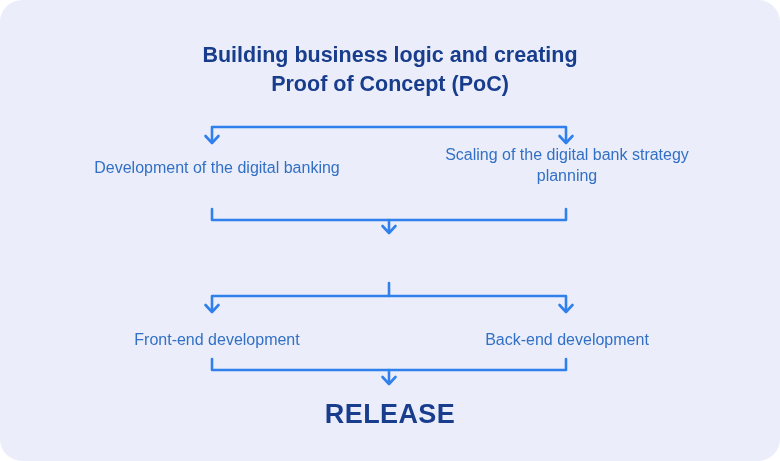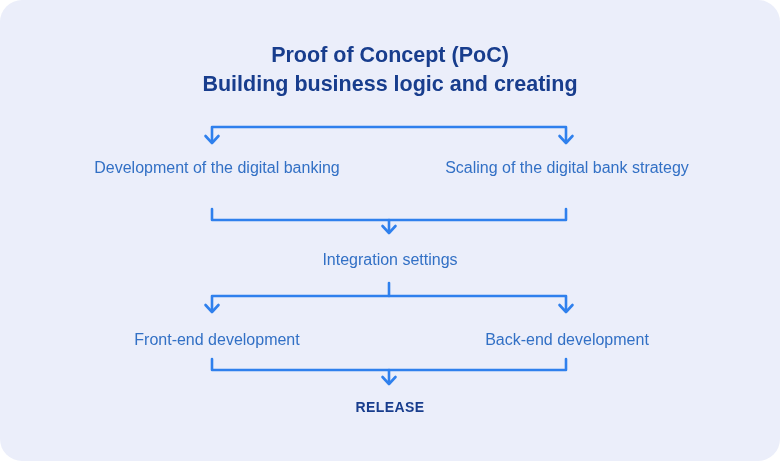--- a/index.html
+++ b/index.html
@@ -39,30 +39,30 @@
   .node {
     position: absolute;
     text-align: center;
     font-size: 16px;
     line-height: 21px;
     color: var(--label_text, #3270c5);
   }
   .node span { display: block; }
 
   .node-left-row1  { top: 157px; left: 60px;  width: 314px; }
-  .node-right-row1 { top: 157px; left: 410px; width: 314px; }
+  .node-right-row1 { top: 144px; left: 410px; width: 314px; }
   .node-center     { top: 249px; left: 0;     width: 100%;  }
   .node-left-row2  { top: 329px; left: 60px;  width: 314px; }
   .node-right-row2 { top: 329px; left: 410px; width: 314px; }
 
   .release {
     position: absolute;
     top: 399px; left: 0; width: 100%;
     text-align: center;
-    font-size: 14px;
+    font-size: 27px;
     font-weight: 700;
     letter-spacing: 0.4px;
     color: var(--title_text, #183d8d);
   }
 </style>
 </head>
 <body>
 
 <div class="card">
 
@@ -88,35 +88,33 @@
     </g>
 
     <g>
       <path d="M212 359 L212 370 L566 370 L566 359"></path>
       <path d="M389 370 L389 382"></path>
       <polyline points="382.5,377 389,384 395.5,377"></polyline>
     </g>
   </svg>
 
   <h1 class="title">
+    <span>Building business logic and creating</span>
     <span>Proof of Concept (PoC)</span>
-    <span>Building business logic and creating</span>
   </h1>
 
   <div class="node node-left-row1">
     <span>Development of the digital banking</span>
   </div>
 
   <div class="node node-right-row1">
     <span>Scaling of the digital bank strategy</span>
+    <span>planning</span>
   </div>
 
-  <div class="node node-center">
-    <span>Integration settings</span>
-  </div>
 
   <div class="node node-right-row2">
     <span>Back-end development</span>
   </div>
 
   <div class="node node-left-row2">
     <span>Front-end development</span>
   </div>
 
   <div class="release">RELEASE</div>

